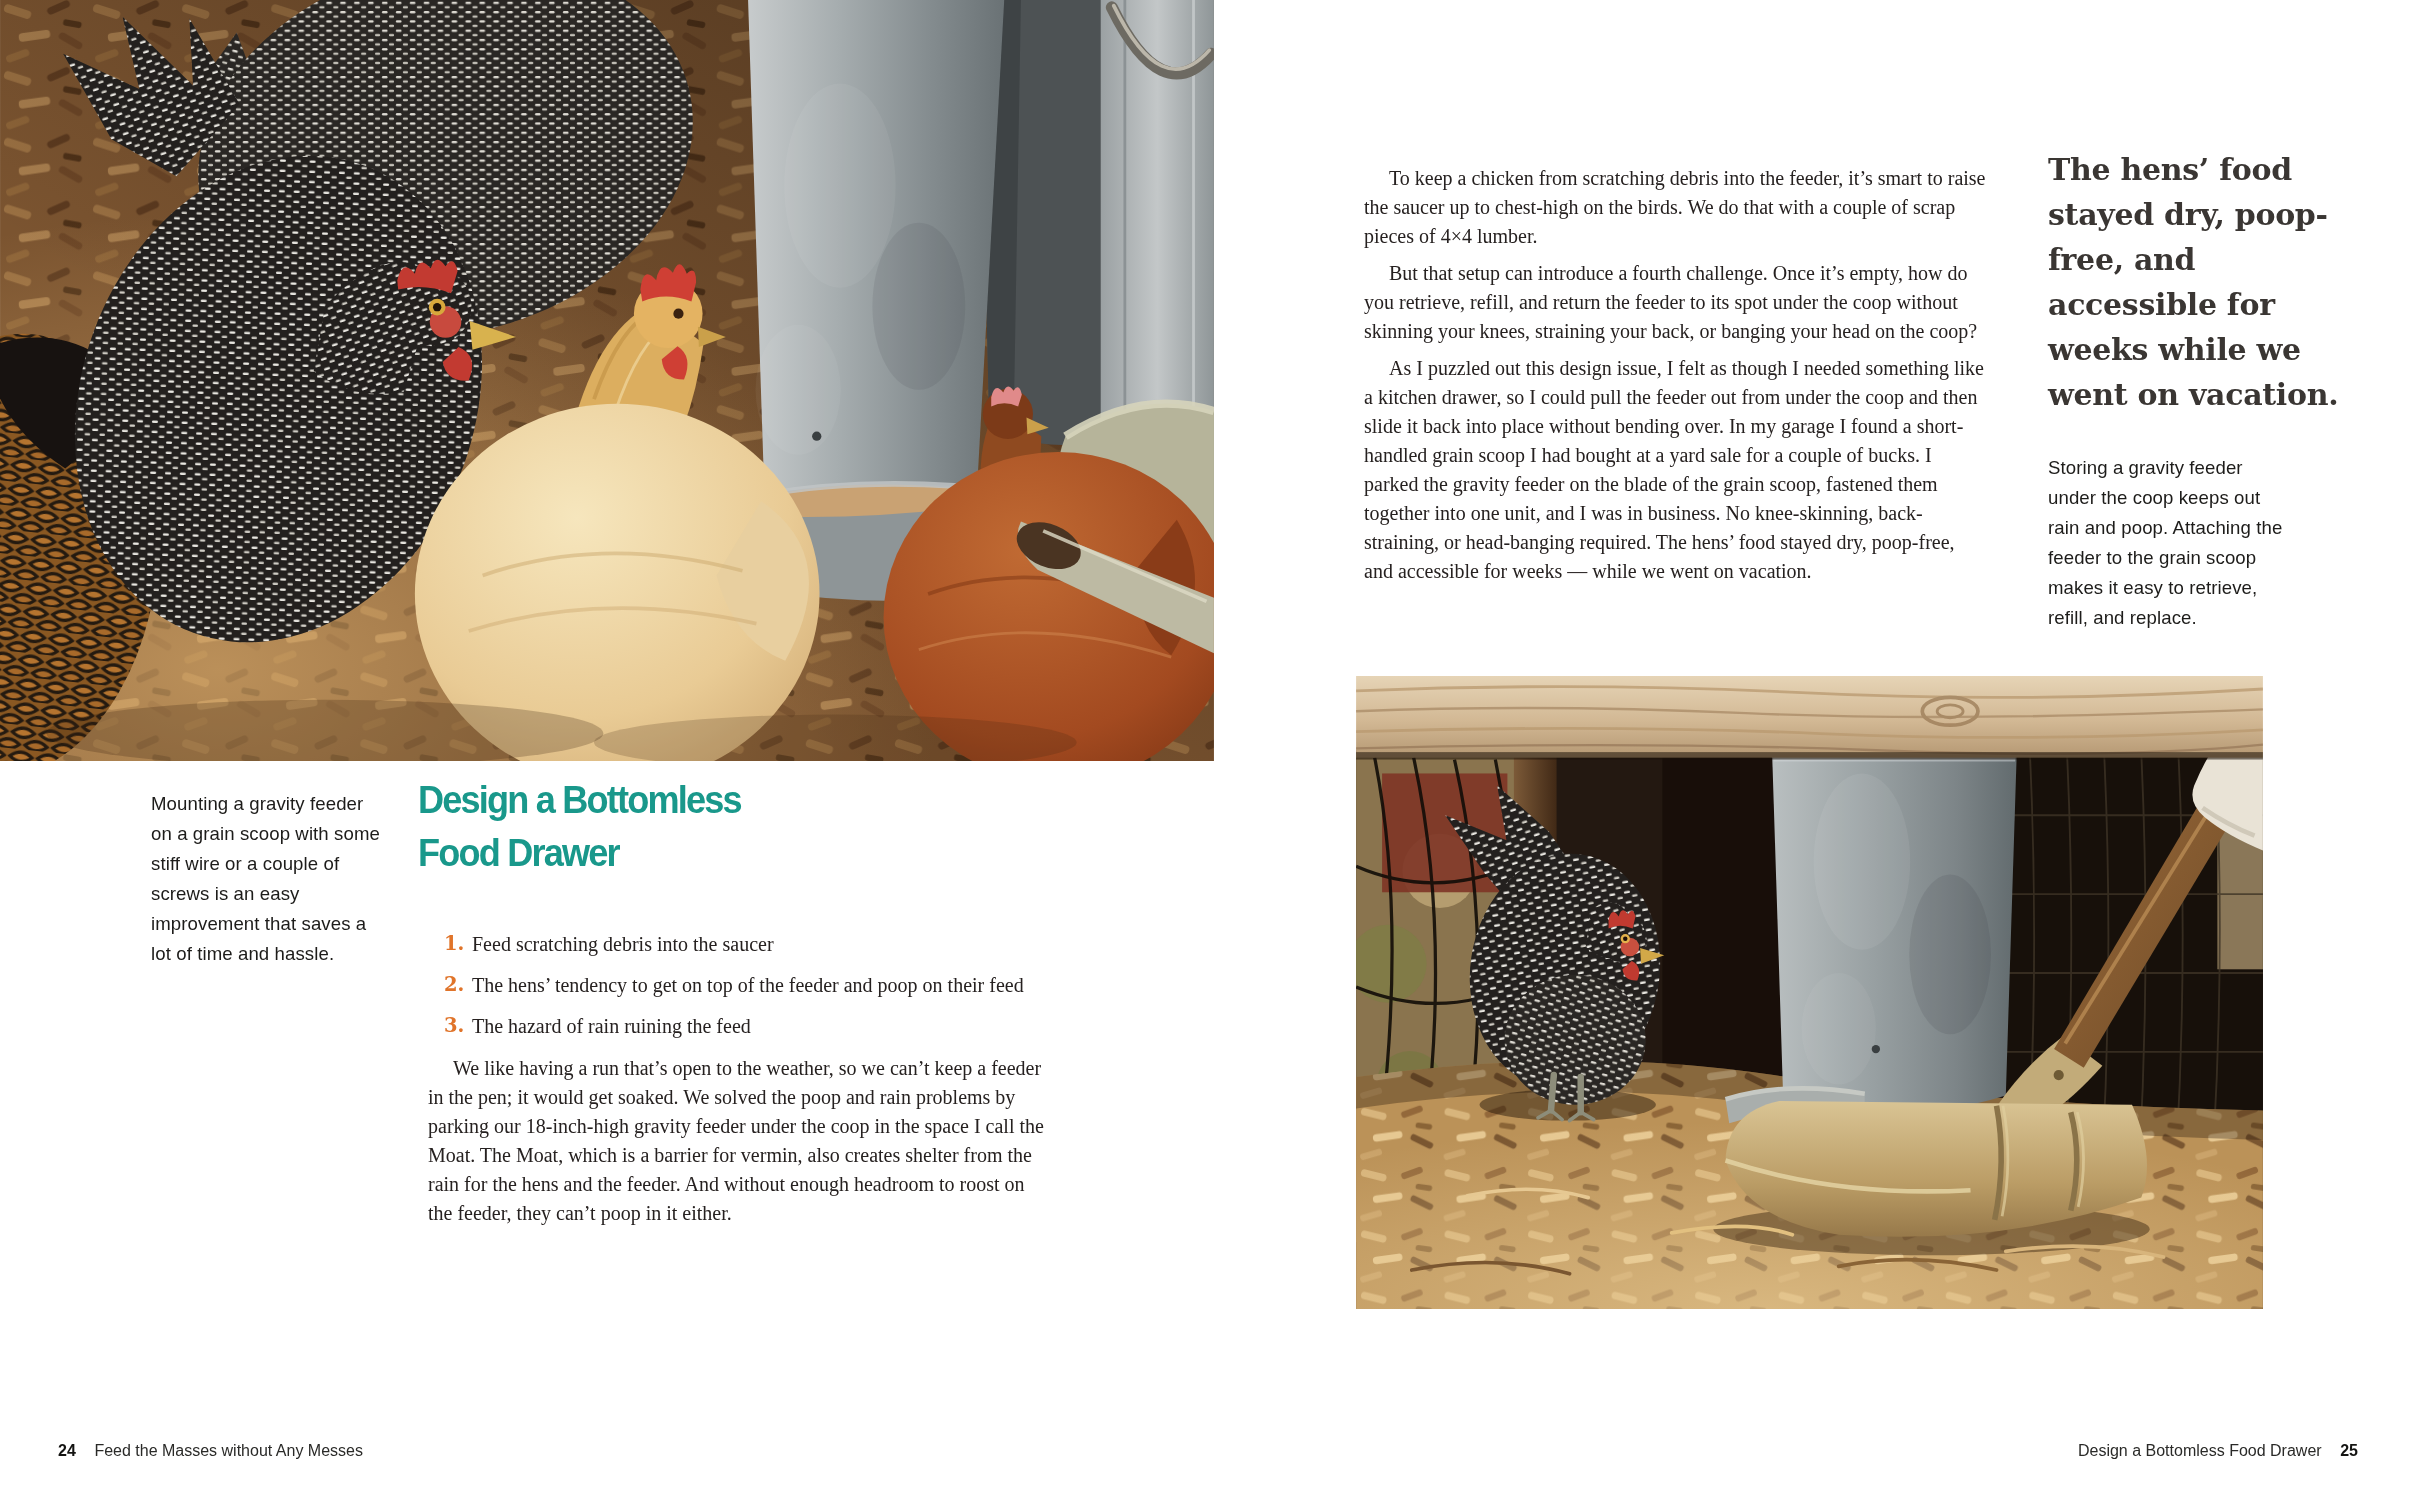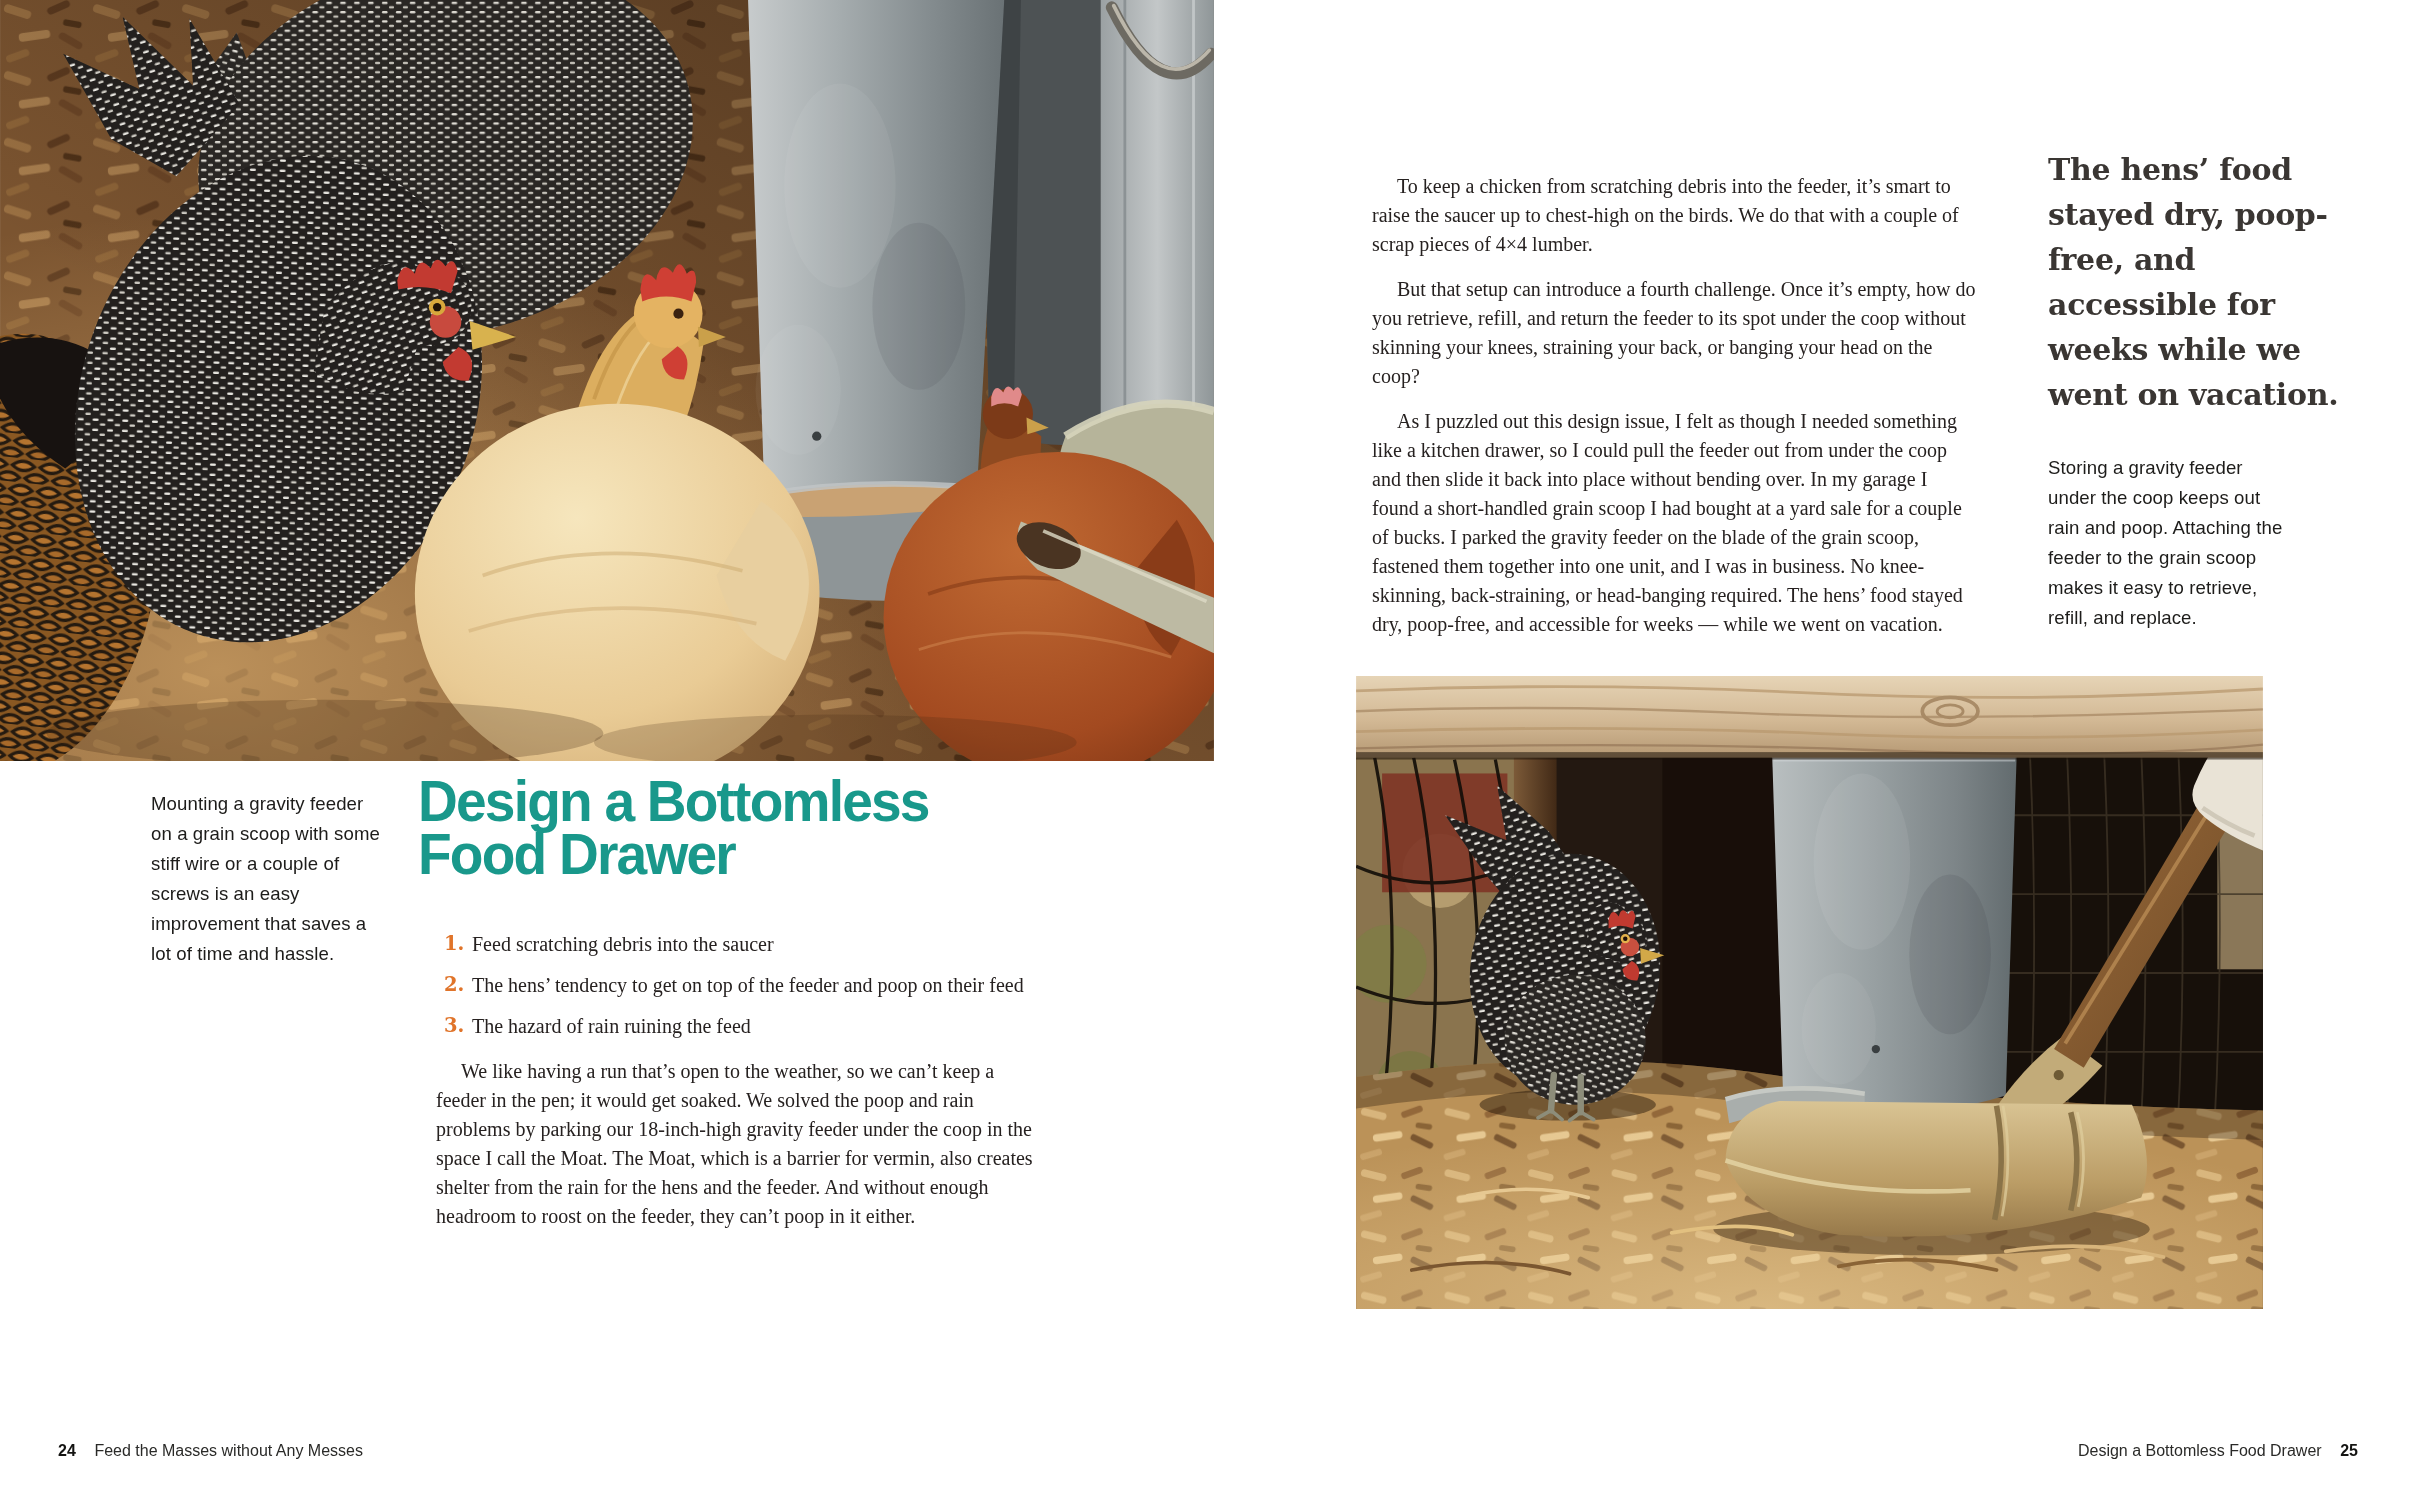--- a/index.html
+++ b/index.html
@@ -13,28 +13,28 @@
   .caption{
     position:absolute;font-family:"Liberation Sans",sans-serif;
     font-size:18.6px;line-height:30px;color:#1d1c1a;letter-spacing:0.1px;
   }
   .caption-left{left:151px;top:789px;width:238px;}
   .caption-right{left:2048px;top:453px;width:243px;}
 
   .heading{
     position:absolute;left:418px;top:774px;color:#19988b;
     font-family:"Liberation Sans",sans-serif;font-weight:700;
-    font-size:58px;line-height:53px;letter-spacing:-1.9px;
+    font-size:38px;line-height:53px;letter-spacing:-1.9px;
   }
   .heading span{display:block;transform:scaleX(.95);transform-origin:left top;}
 
   .body-col{position:absolute;width:639px;font-size:20px;line-height:29px;}
   .body-left{left:420px;top:917px;}
   .body-right{left:1356px;top:156px;}
-  .body-col p{margin:16px;}
+  .body-col p{margin:8px;}
   .body-col p.ind{text-indent:25px;}
 
   .challenges{list-style:none;margin:13px 0 13px 0;padding:0;}
   .challenges li{position:relative;padding-left:52px;}
   .challenges li + li{margin-top:12px;}
   .challenges .num{
     position:absolute;left:24px;top:-0.9px;
     font-family:"DejaVu Serif",serif;font-weight:700;
     font-size:19.5px;color:#e0742a;
   }

